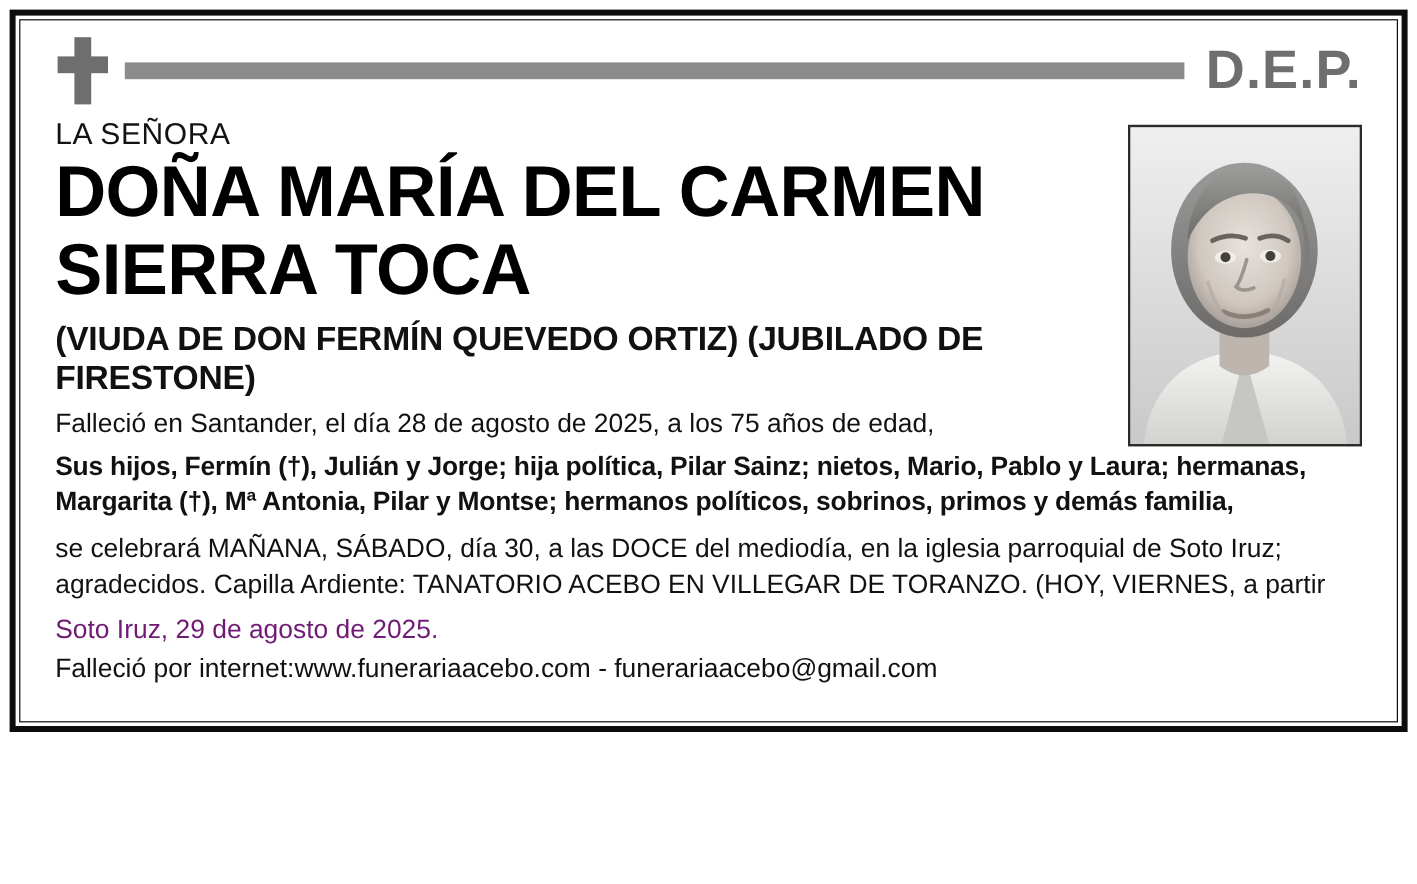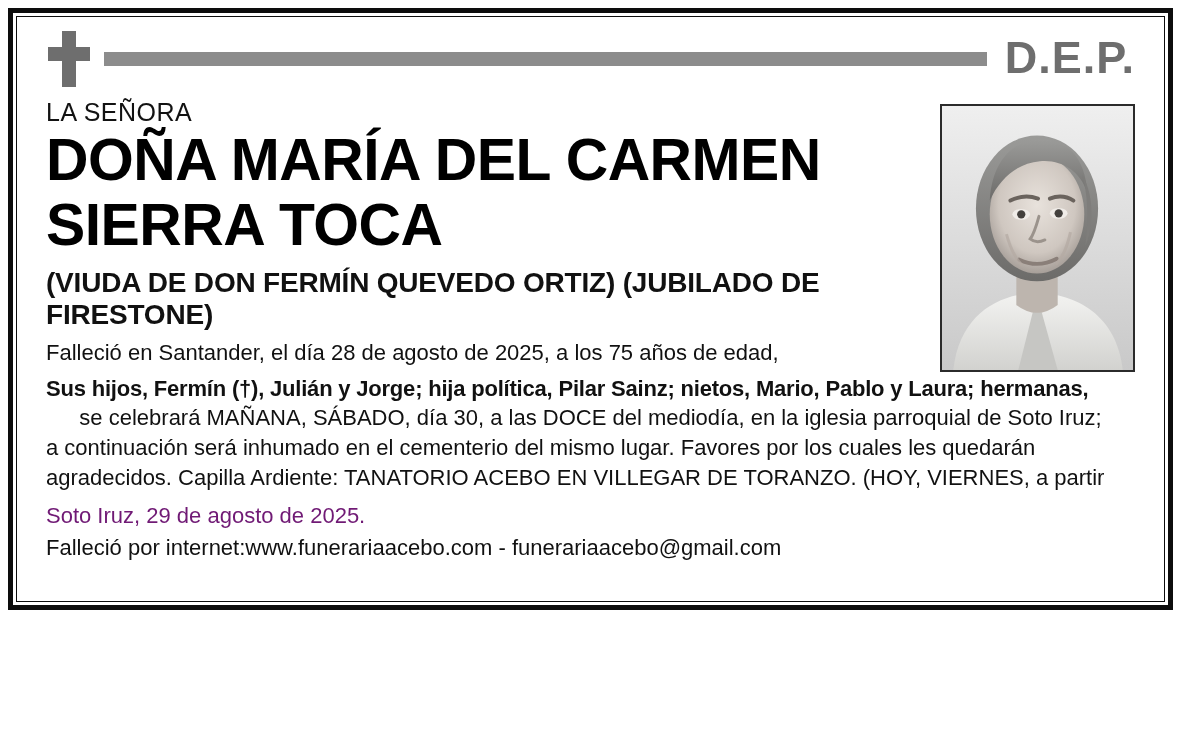--- a/index.html
+++ b/index.html
@@ -242,23 +242,23 @@
       <div class="text-col">
         <div class="eyebrow">LA SEÑORA</div>
         <div class="name">DOÑA MARÍA DEL CARMEN</div>
         <div class="name">SIERRA TOCA</div>
         <div class="subname">(VIUDA DE DON FERMÍN QUEVEDO ORTIZ) (JUBILADO DE FIRESTONE)</div>
         <div class="died" style="margin-bottom: 0px;">Falleció en Santander, el día 28 de agosto de 2025, a los 75 años de edad,</div>
       </div>
 
       <div class="full-width">
         <div class="family" style="margin-bottom: 0px;">Sus hijos, Fermín (†), Julián y Jorge; hija política, Pilar Sainz; nietos, Mario, Pablo y Laura; hermanas,</div>
-
-        <div class="plea" style="margin-top: 0px; margin-bottom: 0px; text-align: center;">se celebrará MAÑANA, SÁBADO, día 30, a las  DOCE del mediodía, en la iglesia parroquial de Soto Iruz;</div>
-        <div class="plea" style="margin-top: 0px; margin-bottom: 0px;">a continuación será inhumado en el cementerio del mismo lugar. Favores por los cuales les quedarán</div>
+        <div class="family" style="margin-top: 0px;">Margarita (†), Mª Antonia, Pilar y Montse; hermanos políticos, sobrinos, primos y demás familia,</div>
+
+        <div class="plea" style="margin-top: 0px; margin-bottom: 0px;">se celebrará MAÑANA, SÁBADO, día 30, a las  DOCE del mediodía, en la iglesia parroquial de Soto Iruz;</div>
         <div class="plea" style="margin-top: 0px; margin-bottom: 0px;">agradecidos. Capilla Ardiente: TANATORIO ACEBO EN VILLEGAR DE TORANZO. (HOY, VIERNES, a partir</div>
 
         <div class="place-date">Soto Iruz, 29 de agosto de 2025.</div>
         <div class="web">Falleció por internet:www.funerariaacebo.com - funerariaacebo@gmail.com</div>
       </div>
 
     </div>
   </div>
 </div>
 

